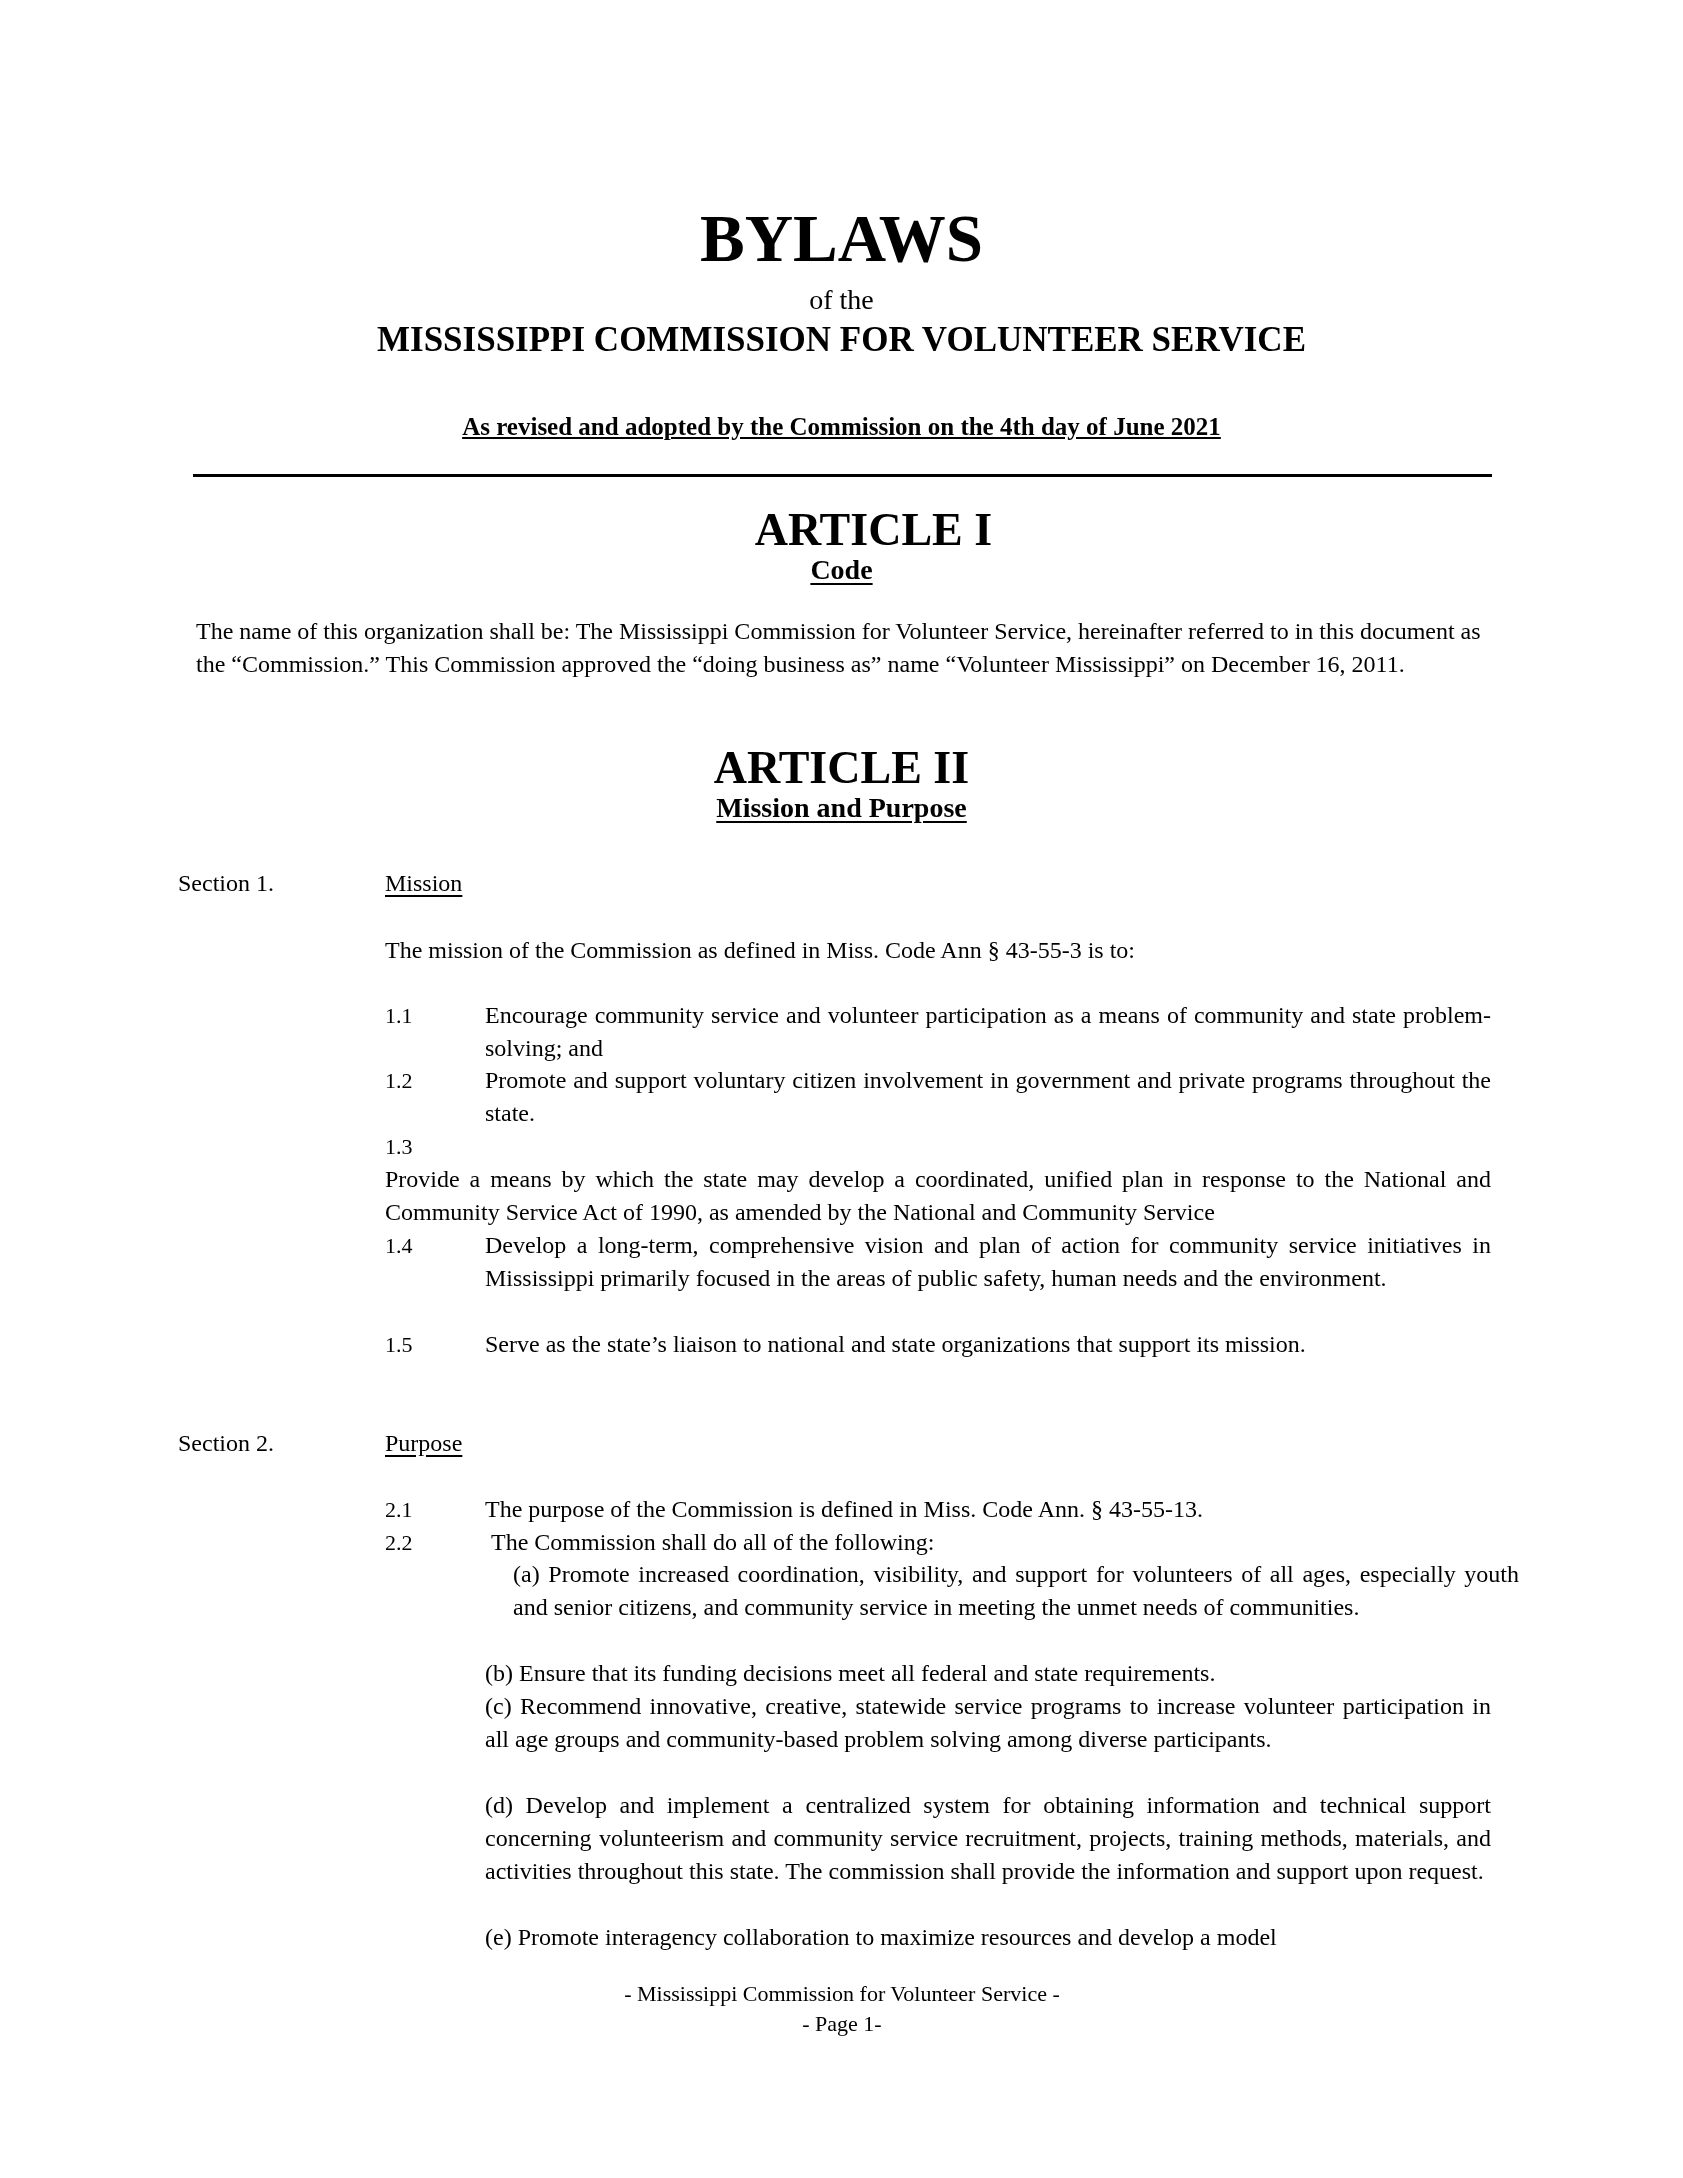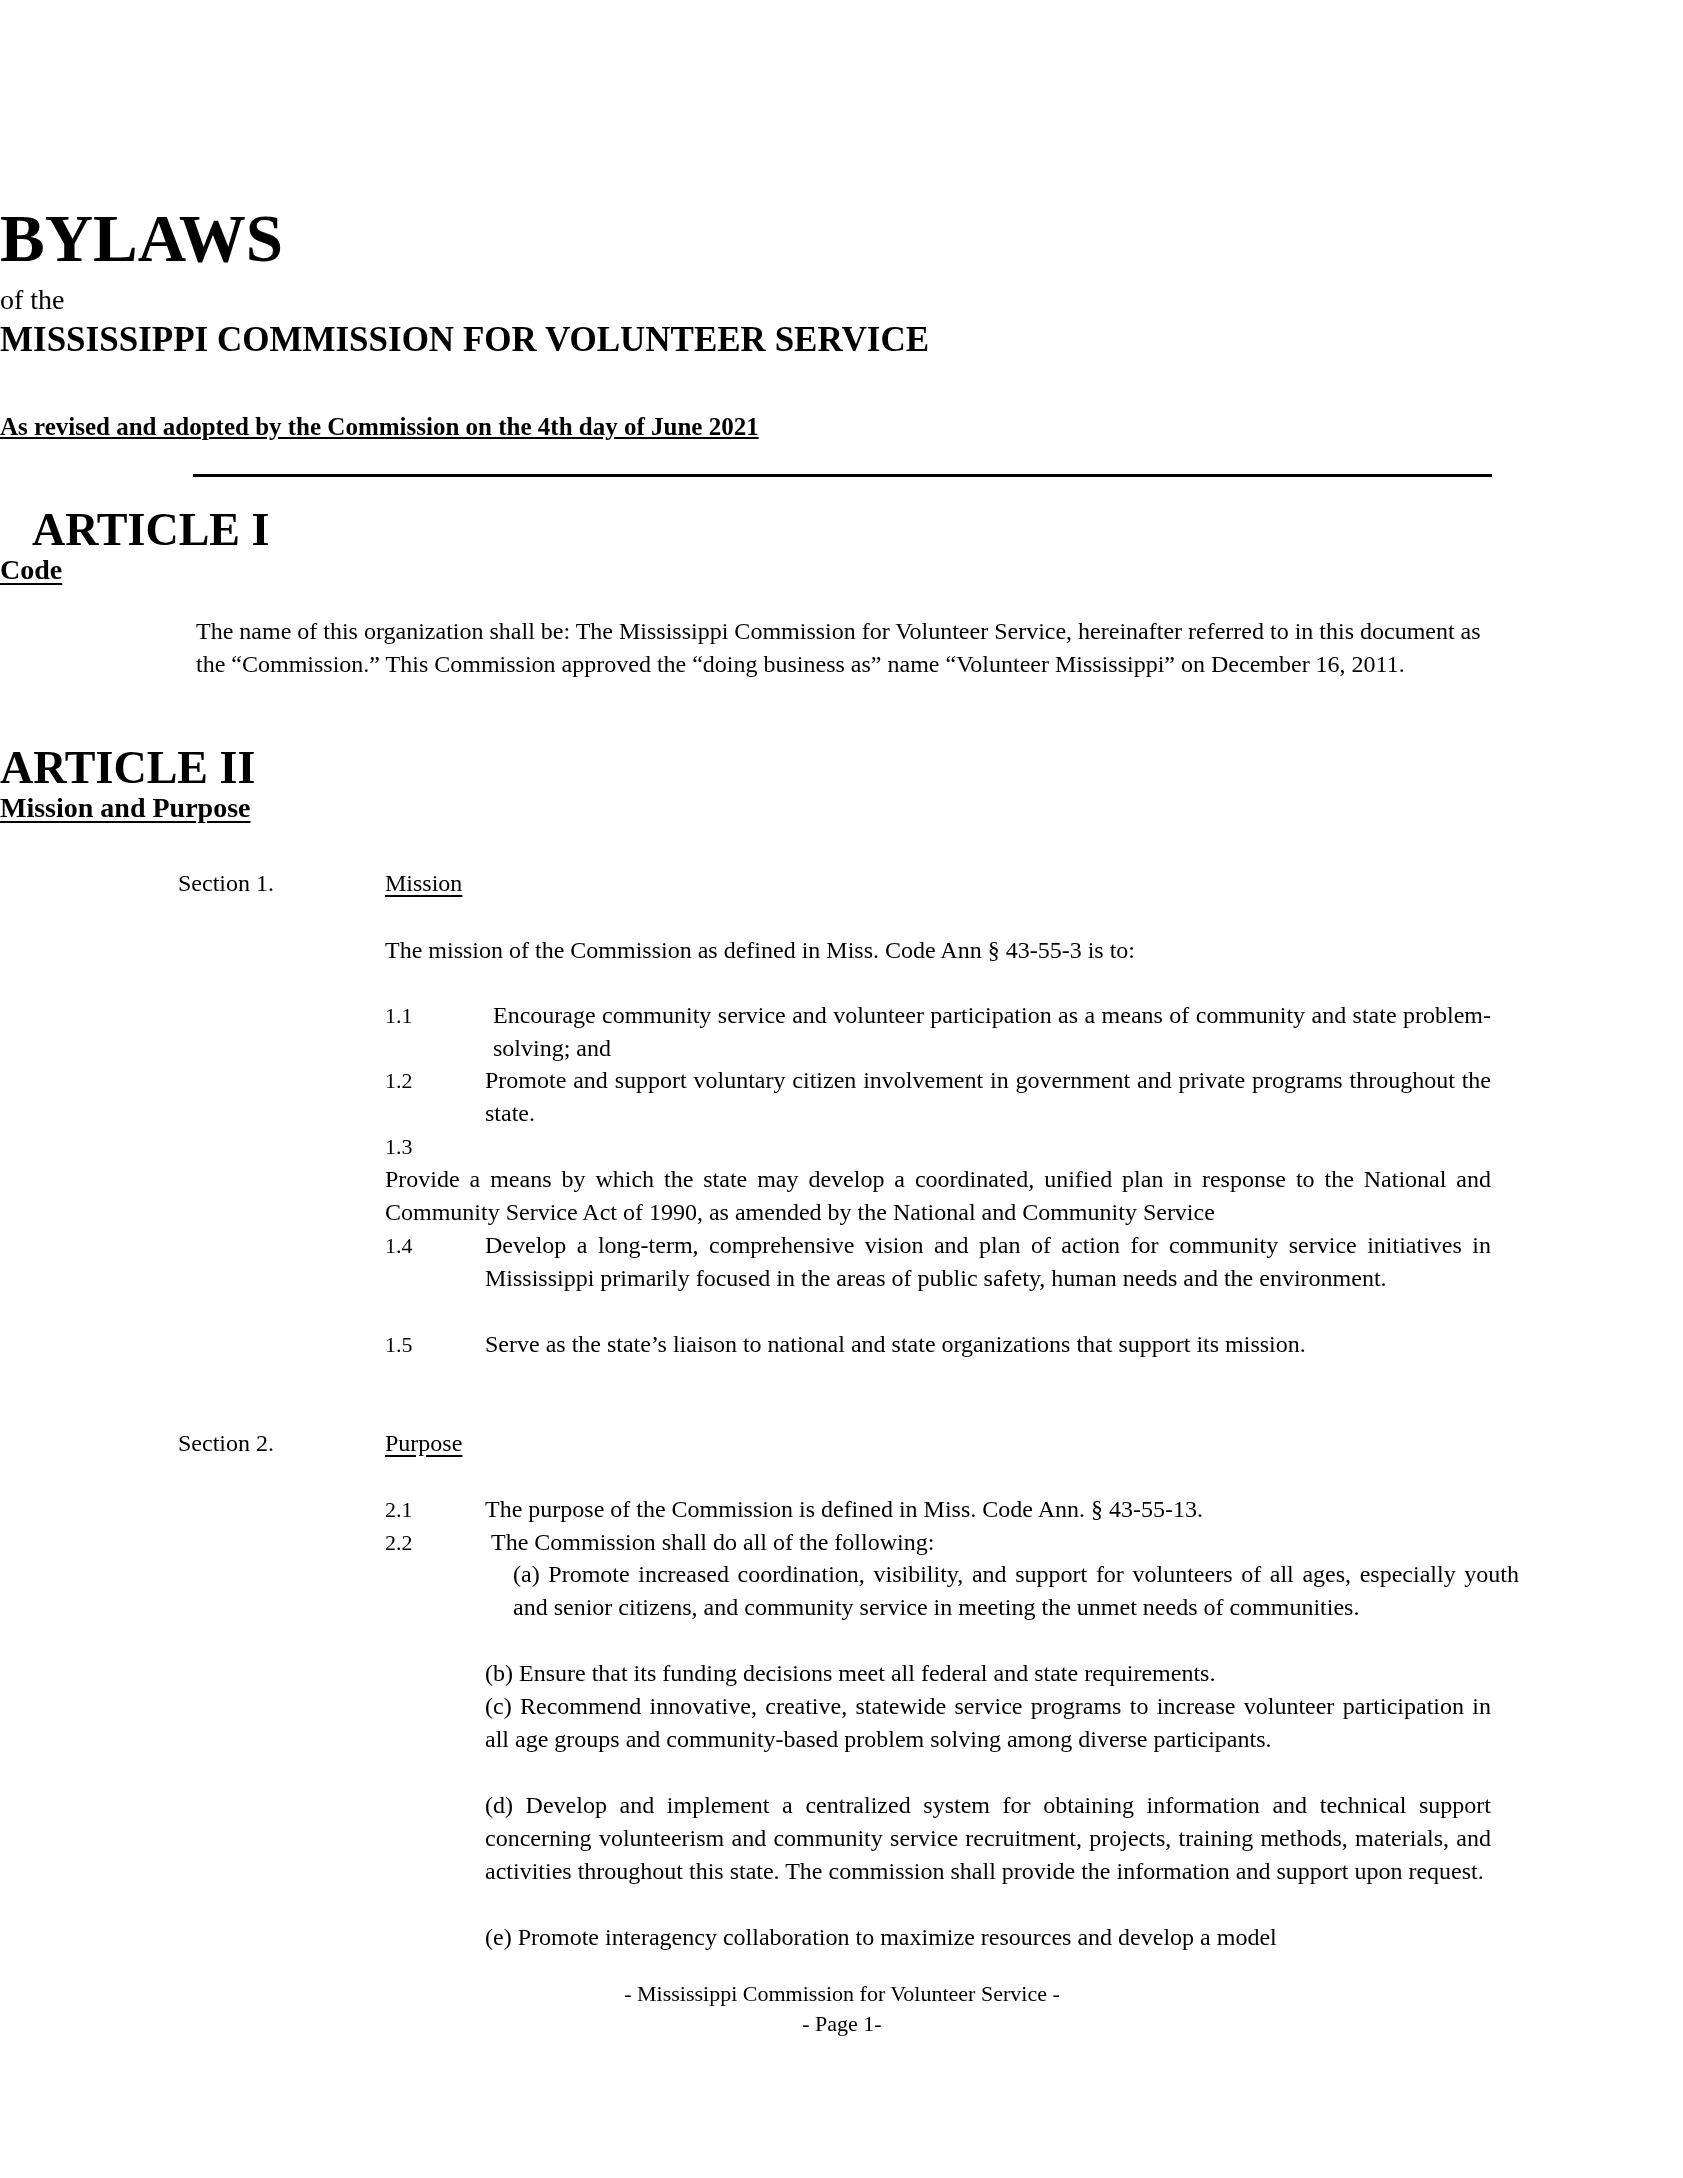--- a/index.html
+++ b/index.html
@@ -1,19 +1,19 @@
 <!DOCTYPE html>
 <html><head>
 <meta charset="utf-8">
 <style>
   html, body { margin: 0; padding: 0; background: #ffffff; }
   body { width: 1683px; height: 2178px; position: relative; overflow: hidden;
          font-family: "Liberation Serif", "DejaVu Serif", serif; color: #000; }
   .abs { position: absolute; }
-  .center { left: 0; width: 1683px; }
+  .center { left: 0; width: 1683px; text-align: center; }
   .title { font-weight: bold; font-size: 67px; top: 203px; line-height: 71px; }
   .of-the { font-size: 28px; top: 284px; line-height: 32px; }
   .org { font-weight: bold; font-size: 35px; top: 320px; line-height: 40px; }
   .adopted { font-weight: bold; font-size: 25px; top: 412px; line-height: 30px; text-decoration: underline; }
   .rule { left: 193px; width: 1299px; top: 474px; height: 3px; background: #000; }
   .art { font-weight: bold; font-size: 46px; line-height: 50px; }
   .art-sub { font-weight: bold; font-size: 28px; line-height: 32px; text-decoration: underline; text-underline-offset: 4px; text-decoration-thickness: 2px; }
   .body-text { font-size: 24px; line-height: 33px; }
   .para { left: 196px; width: 1295px; text-align: left; }
   .sec-label { left: 178px; }
@@ -38,21 +38,21 @@
 <div class="abs center art-sub" style="top:554px;">Code</div>
 <div class="abs para body-text" style="top:615px;">The name of this organization shall be:  The Mississippi Commission for Volunteer Service, hereinafter referred to in this document as the “Commission.”  This Commission approved the “doing business as” name “Volunteer Mississippi” on December 16, 2011.</div>
 
 <div class="abs center art" style="top:743px;">ARTICLE II</div>
 <div class="abs center art-sub" style="top:792px;">Mission and Purpose</div>
 
 <div class="abs sec-label body-text" style="top:867px;">Section 1.</div>
 <div class="abs sec-title body-text" style="top:867px;">Mission</div>
 <div class="abs intro body-text" style="top:934px;">The mission of the Commission as defined in Miss. Code Ann § 43-55-3 is to:</div>
 
-<div class="abs item body-text" style="top:999px;gap:8px;">
+<div class="abs item body-text" style="top:999px;">
   <span class="num">1.1</span>
   <span class="txt">Encourage community service and volunteer participation as a means of community and state problem-solving; and</span>
 </div>
 <div class="abs item body-text" style="top:1064px;">
   <span class="num">1.2</span>
   <span class="txt">Promote and support voluntary citizen involvement in government and private programs throughout the state.</span>
 </div>
 <div class="abs item body-text" style="top:1130px;flex-direction:column;">
   <span class="num">1.3</span>
   <span class="txt">Provide a means by which the state may develop a coordinated, unified plan in response to the National and Community Service Act of 1990, as amended by the National and Community Service</span>

